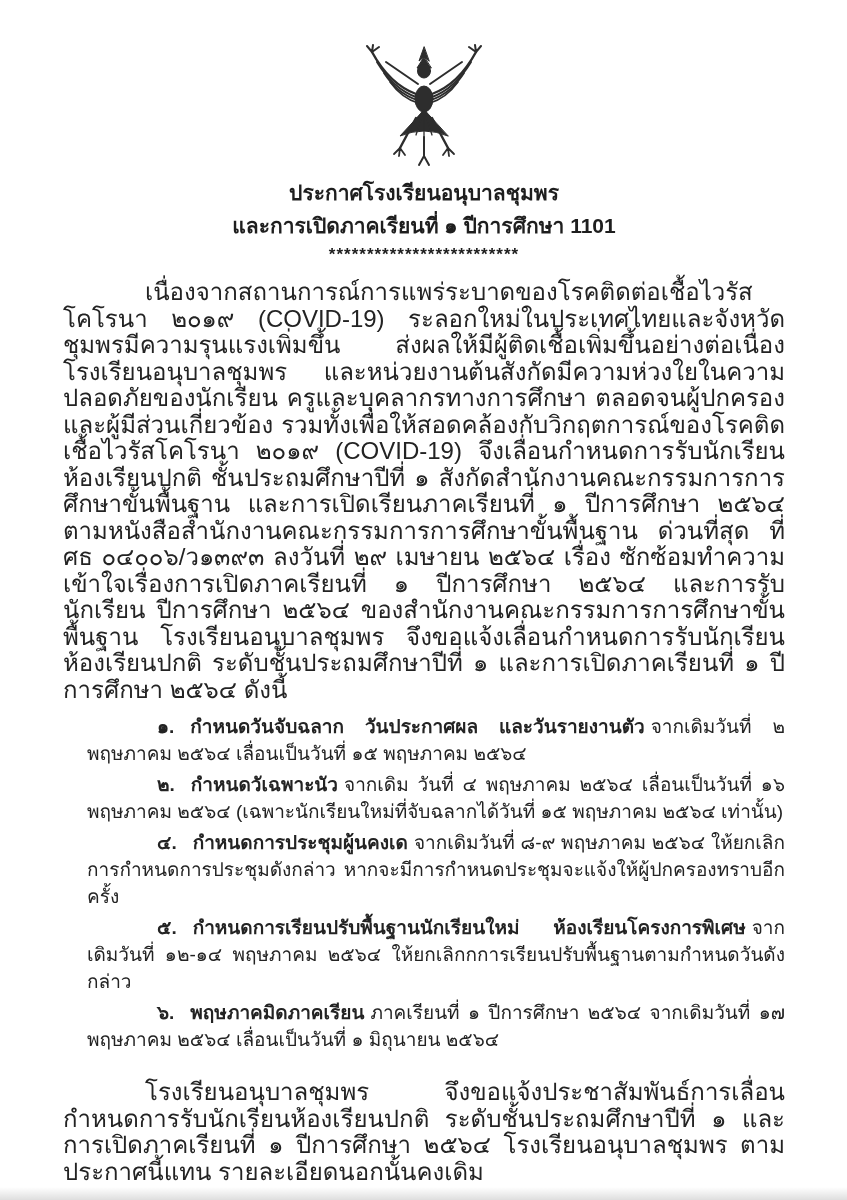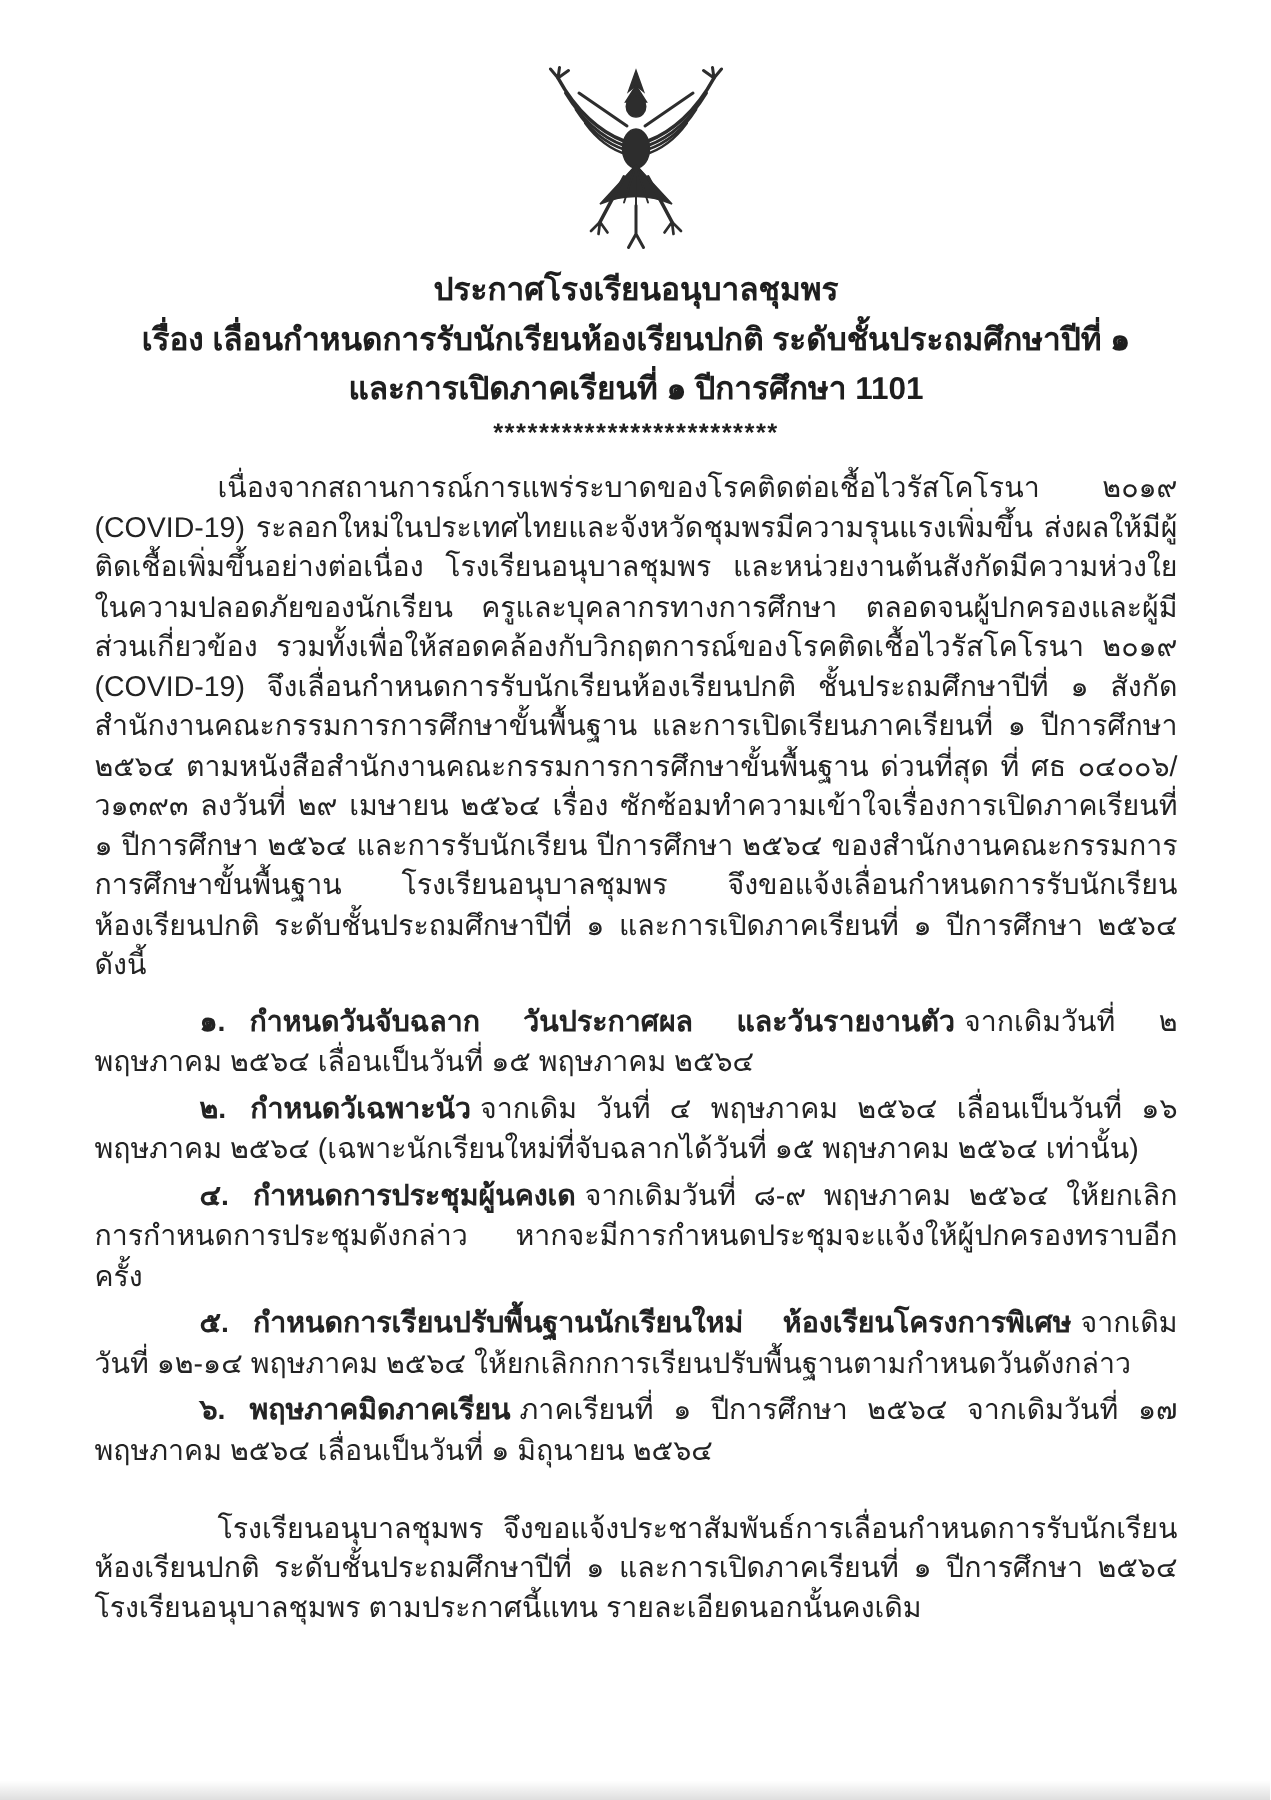--- a/index.html
+++ b/index.html
@@ -8,24 +8,24 @@
     width:847px;height:1200px;
     overflow:hidden;
     background:#ffffff;
     color:#222222;
     font-family:"Liberation Sans","DejaVu Sans",sans-serif;
   }
   .content{padding:44px 62px 0 63px;}
   .emblem-wrap{width:128px;margin:0 auto;}
   .title-block{text-align:center;font-weight:bold;font-size:21px;line-height:33px;color:#1e1e1e;margin-top:2px;}
   .stars{text-align:center;font-weight:bold;font-size:17px;letter-spacing:1px;color:#1e1e1e;margin-top:3px;}
-  .para{font-size:19px;line-height:26.5px;text-align:justify;text-indent:82px;color:#232323;}
+  .para{font-size:24px;line-height:26.5px;text-align:justify;text-indent:82px;color:#232323;}
   .para-first{margin-top:14px;}
   .items{margin-top:10px;}
-  .item{font-size:19px;line-height:27px;text-align:justify;text-indent:70px;margin-top:4px;color:#232323;}
+  .item{font-size:19px;line-height:27px;text-align:justify;text-indent:70px;margin-top:4px;color:#232323;margin-left:24px;}
   .item-num{margin-right:16px;}
   .item-bold{font-weight:bold;margin-right:6px;}
   .closing{margin-top:26px;}
   .page-bottom-shadow{position:absolute;left:0;right:0;bottom:0;height:13px;
     background:linear-gradient(to bottom,rgba(0,0,0,0) 0%,rgba(0,0,0,0.13) 100%);}
 </style>
 </head>
 <body>
 
 <div class="page">
@@ -63,21 +63,20 @@
           <path d="M40 104 l-6 6 M40 104 l-1 8 M40 104 l5 7" stroke-width="1.8"></path>
           <path d="M88 104 l6 6 M88 104 l1 8 M88 104 l-5 7" stroke-width="1.8"></path>
 
           <path d="M64 93 L64 112 M64 112 l-5 9 M64 112 l5 9" stroke-width="2"></path>
         </g>
       </svg>
     </div>
 
     <div class="title-block">
       <div>ประกาศโรงเรียนอนุบาลชุมพร</div>
-      <div>เรื่อง  เลื่อนกำหนดการรับนักเรียนห้องเรียนปกติ ระดับชั้นประถมศึกษาปีที่ ๑</div>
       <div>และการเปิดภาคเรียนที่ ๑ ปีการศึกษา 1101</div>
     </div>
     <div class="stars">*************************</div>
 
     <div class="para para-first">เนื่องจากสถานการณ์การแพร่ระบาดของโรคติดต่อเชื้อไวรัสโคโรนา ๒๐๑๙ (COVID-19) ระลอกใหม่ในประเทศไทยและจังหวัดชุมพรมีความรุนแรงเพิ่มขึ้น ส่งผลให้มีผู้ติดเชื้อเพิ่มขึ้นอย่างต่อเนื่อง โรงเรียนอนุบาลชุมพร และหน่วยงานต้นสังกัดมีความห่วงใยในความปลอดภัยของนักเรียน ครูและบุคลากรทางการศึกษา ตลอดจนผู้ปกครองและผู้มีส่วนเกี่ยวข้อง รวมทั้งเพื่อให้สอดคล้องกับวิกฤตการณ์ของโรคติดเชื้อไวรัสโคโรนา ๒๐๑๙ (COVID-19) จึงเลื่อนกำหนดการรับนักเรียนห้องเรียนปกติ ชั้นประถมศึกษาปีที่ ๑ สังกัดสำนักงานคณะกรรมการการศึกษาขั้นพื้นฐาน และการเปิดเรียนภาคเรียนที่ ๑ ปีการศึกษา ๒๕๖๔ ตามหนังสือสำนักงานคณะกรรมการการศึกษาขั้นพื้นฐาน ด่วนที่สุด ที่ ศธ ๐๔๐๐๖/ว๑๓๙๓ ลงวันที่ ๒๙ เมษายน ๒๕๖๔ เรื่อง ซักซ้อมทำความเข้าใจเรื่องการเปิดภาคเรียนที่ ๑ ปีการศึกษา ๒๕๖๔ และการรับนักเรียน ปีการศึกษา ๒๕๖๔ ของสำนักงานคณะกรรมการการศึกษาขั้นพื้นฐาน โรงเรียนอนุบาลชุมพร จึงขอแจ้งเลื่อนกำหนดการรับนักเรียนห้องเรียนปกติ ระดับชั้นประถมศึกษาปีที่ ๑ และการเปิดภาคเรียนที่ ๑ ปีการศึกษา ๒๕๖๔ ดังนี้</div>
 
     <div class="items">
         <div class="item"><span class="item-num" style="font-weight: 700;">๑.</span><span class="item-bold">กำหนดวันจับฉลาก วันประกาศผล และวันรายงานตัว</span><span>จากเดิมวันที่ ๒ พฤษภาคม ๒๕๖๔ เลื่อนเป็นวันที่ ๑๕ พฤษภาคม ๒๕๖๔</span></div>
         <div class="item"><span class="item-num" style="font-weight: 700;">๒.</span><span class="item-bold">กำหนดวัเฉพาะนัว</span><span>จากเดิม วันที่ ๔ พฤษภาคม ๒๕๖๔ เลื่อนเป็นวันที่ ๑๖ พฤษภาคม ๒๕๖๔ (เฉพาะนักเรียนใหม่ที่จับฉลากได้วันที่ ๑๕ พฤษภาคม ๒๕๖๔ เท่านั้น)</span></div>
         <div class="item"><span class="item-num" style="font-weight: 700;">๔.</span><span class="item-bold">กำหนดการประชุมผู้นคงเด</span><span>จากเดิมวันที่ ๘-๙ พฤษภาคม ๒๕๖๔ ให้ยกเลิกการกำหนดการประชุมดังกล่าว หากจะมีการกำหนดประชุมจะแจ้งให้ผู้ปกครองทราบอีกครั้ง</span></div>

